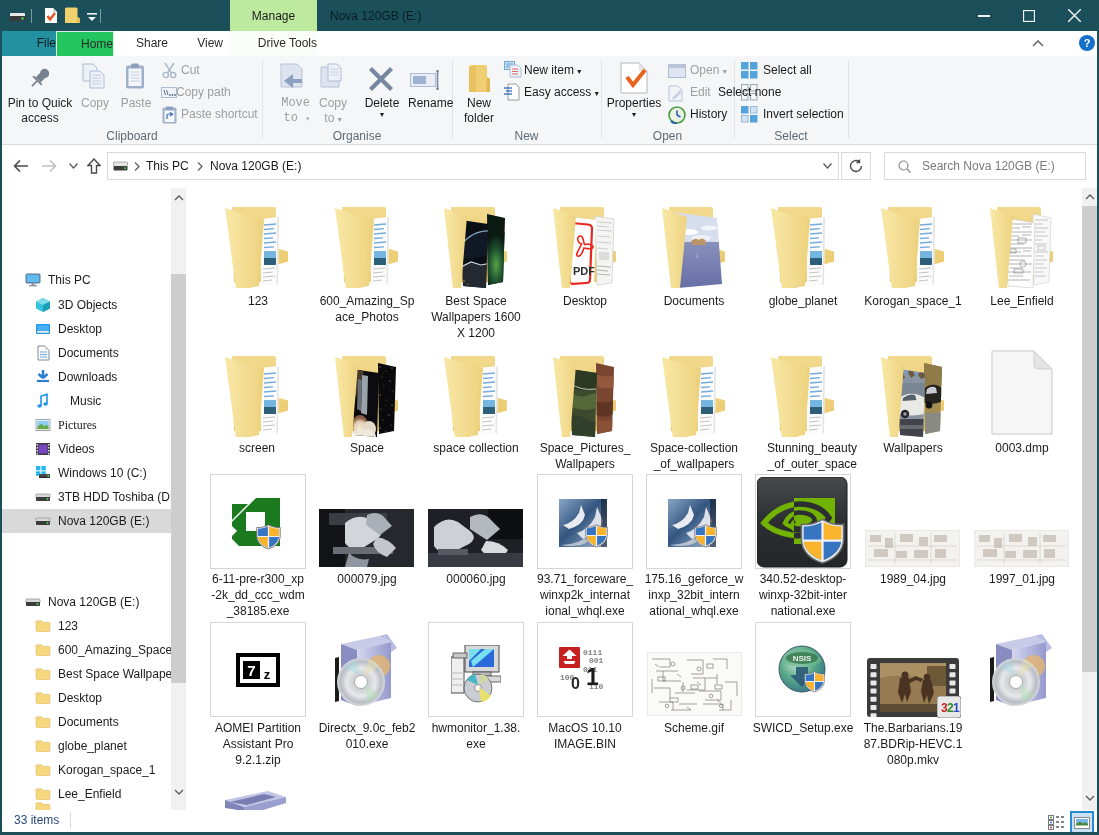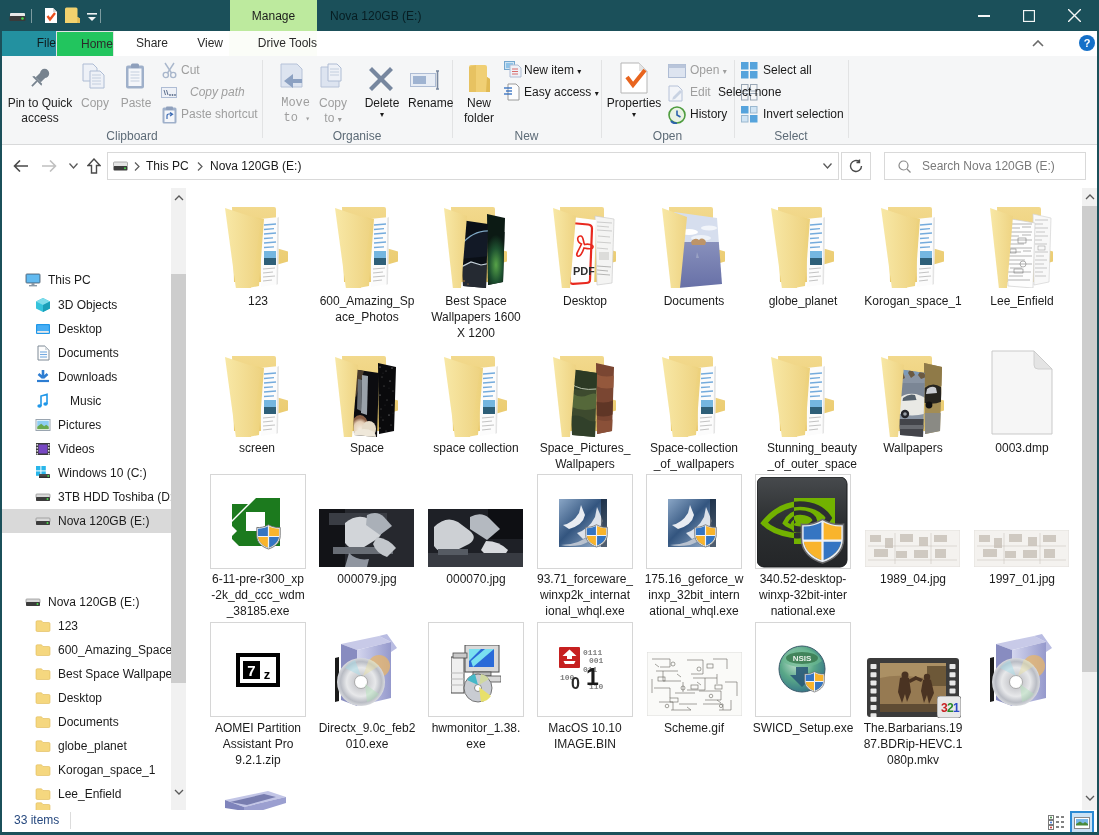--- a/index.html
+++ b/index.html
@@ -138,21 +138,21 @@
       </g>
     </svg>
     <div class="ritem rgray" style="left:181px;top:7px;">Cut</div>
     <svg width="16" height="11" viewBox="0 0 16 11" style="position:absolute;left:161px;top:31px;">
       <rect x="0.5" y="0.5" width="15" height="10" fill="#eef1f7" stroke="#aebcd4"></rect>
       <path d="M3,3 l1.5,5 M5.5,3 l1.5,5" stroke="#5d6f8d" stroke-width="1"></path>
       <circle cx="9" cy="8" r="0.9" fill="#5d6f8d"></circle>
       <circle cx="11.5" cy="8" r="0.9" fill="#5d6f8d"></circle>
       <circle cx="14" cy="8" r="0.9" fill="#5d6f8d"></circle>
     </svg>
-    <div class="ritem rgray" style="left:190px;top:29px;font-style:italic;">Copy path</div>
+    <div class="ritem rgray" style="left:176px;top:29px;">Copy path</div>
     <svg width="15" height="18" viewBox="0 0 15 18" style="position:absolute;left:162px;top:50px;">
       <rect x="0.5" y="1.5" width="14" height="16" rx="1.5" fill="#9fb0ca"></rect>
       <rect x="4" y="0.5" width="7" height="3.5" rx="1" fill="#8fa0bc"></rect>
       <rect x="2.5" y="4.5" width="10" height="11.5" fill="#f4f6fa"></rect>
       <path d="M5,13 v-3 q0,-2 2,-2 h3 M8,6.5 l2.6,1.8 L8,10" stroke="#3e6db5" stroke-width="1.2" fill="none"></path>
     </svg>
     <div class="ritem rgray" style="left:181px;top:51px;">Paste shortcut</div>
     <svg width="30" height="31" viewBox="0 0 30 31" style="position:absolute;left:280px;top:7px;">
       <path d="M1,1 h16 l5,5 v18 h-21 Z" fill="#dde4f0" stroke="#b6c2d8"></path>
       <path d="M22,16 l-9,0 0,-5 -9,7 9,7 0,-5 9,0 Z" fill="#8ca1c2"></path>
@@ -339,21 +339,21 @@
         <path d="M6,13 V3 l6,-1.6 V11" stroke="#1f97e8" stroke-width="1.6" fill="none"></path>
         <ellipse cx="4.5" cy="13" rx="2.2" ry="1.8" fill="#1f97e8"></ellipse>
         <ellipse cx="10.5" cy="11" rx="2.2" ry="1.8" fill="#1f97e8"></ellipse>
       </svg>
       <div class="tree" style="left:58px;top:201.5px;margin-left:12px;">Music</div>
       <svg width="16" height="16" viewBox="0 0 16 16" style="position:absolute;left:35px;top:229.5px;">
         <rect x="1" y="2.5" width="14" height="11" fill="#fff" stroke="#9aa5b0"></rect>
         <rect x="2.2" y="3.7" width="11.6" height="6" fill="#8ecdf2"></rect>
         <path d="M2.2,9.7 l4,-3 3,2.5 2,-1.5 2.6,2 v2.6 h-11.6 Z" fill="#69a84f"></path>
       </svg>
-      <div class="tree" style="left:58px;top:225.5px;">Pictures</div>
+      <div class="tree" style="left:58px;top:225.5px;font-family:Liberation Serif, serif;">Pictures</div>
       <svg width="16" height="16" viewBox="0 0 16 16" style="position:absolute;left:35px;top:253.5px;">
         <rect x="1" y="2" width="14" height="12" fill="#3a3a3a"></rect>
         <rect x="3.5" y="3.5" width="9" height="9" fill="#7747c2"></rect>
         <g fill="#fff">
           <rect x="1.6" y="3" width="1.2" height="1.6"></rect>
           <rect x="1.6" y="6" width="1.2" height="1.6"></rect>
           <rect x="1.6" y="9" width="1.2" height="1.6"></rect>
           <rect x="1.6" y="12" width="1.2" height="1.6"></rect>
           <rect x="13.2" y="3" width="1.2" height="1.6"></rect>
           <rect x="13.2" y="6" width="1.2" height="1.6"></rect>
@@ -959,21 +959,21 @@
       <div class="lbl" style="left:313px;top:384px;width:108px;">000079.jpg</div>
       <svg width="95" height="58" viewBox="0 0 95 58" style="position:absolute;left:428px;top:322px;">
         <rect width="95" height="58" fill="#1e2026"></rect>
 <rect x="60" y="0" width="35" height="30" fill="#0e0f13"></rect>
 <path d="M6,18 q12,-12 24,-5 l12,9 q8,7 -1,13 l-18,9 q-11,2 -17,-7 Z" fill="#cdd0d4"></path>
 <path d="M42,8 q11,-6 19,1 l11,11 -13,11 -17,-11 Z" fill="#b4b9c0"></path>
 <path d="M58,32 q13,0 22,9 l-7,11 q-13,-2 -20,-11 Z" fill="#d8dade"></path>
 <path d="M0,44 h95 v14 h-95 Z" fill="#383b42"></path>
 <path d="M10,40 h30 v6 h-30 Z" fill="#565b63"></path>
       </svg>
-      <div class="lbl" style="left:422px;top:384px;width:108px;">000070.jpg</div>
+      <div class="lbl" style="left:422px;top:384px;width:108px;">000060.jpg</div>
       <svg width="50" height="50" viewBox="0 0 50 50" style="position:absolute;left:559px;top:312px;">
         <defs>
           <linearGradient id="fwg" x1="0" y1="0" x2="1" y2="1">
             <stop offset="0" stop-color="#8aa6c6"></stop>
             <stop offset="0.45" stop-color="#33557f"></stop>
             <stop offset="1" stop-color="#a8bed8"></stop>
           </linearGradient>
         </defs>
 <rect x="0" y="0" width="48" height="48" fill="url(#fwg)"></rect>
 <path d="M4,26 Q14,24 20,14 L22,6 L26,16 Q24,26 10,30 Z" fill="#e8ecf2"></path>

